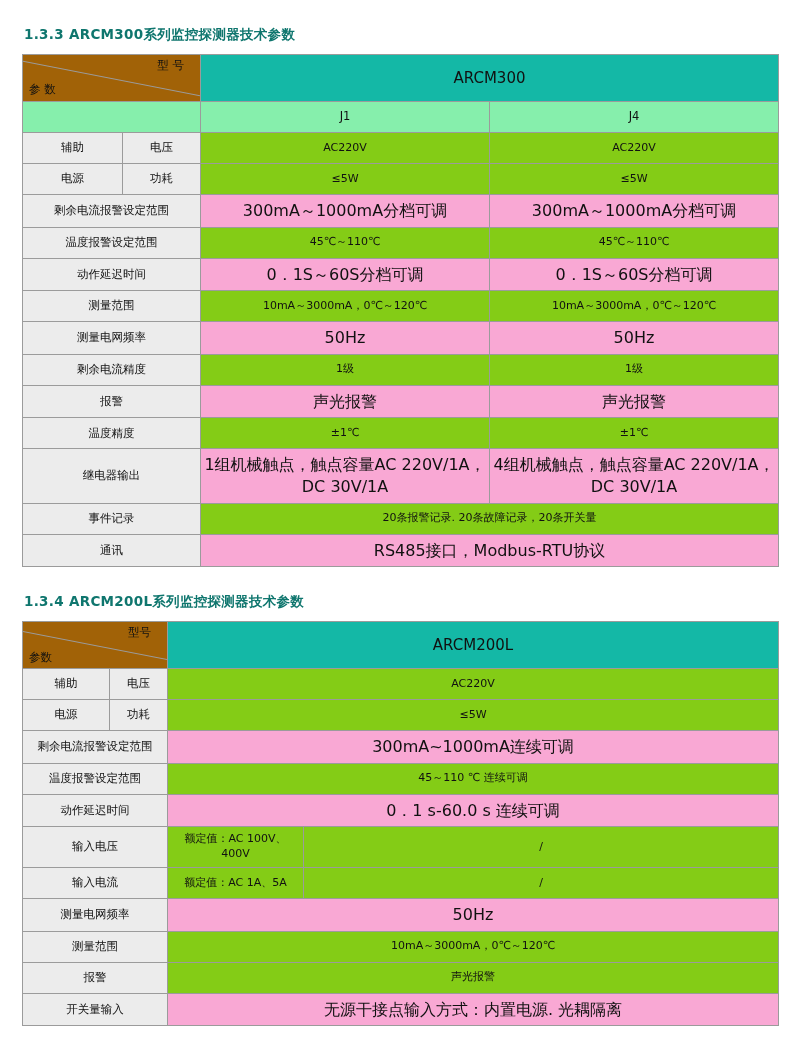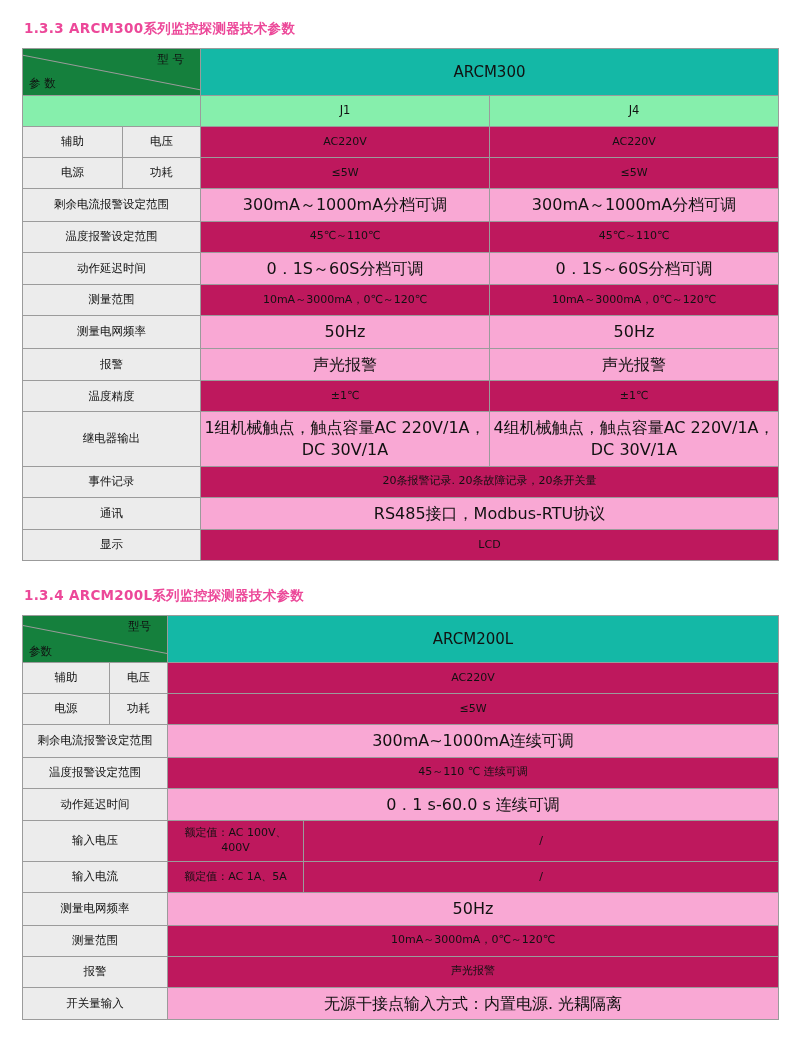--- a/index.html
+++ b/index.html
@@ -15,22 +15,22 @@
     -webkit-font-smoothing: antialiased;
   }
   .page {
     width: 800px;
     box-sizing: border-box;
     padding: 14px 22px 10px 22px;
   }
   .section-title {
     font-size: 13.5px;
     font-weight: bold;
-    color: #ec4899;
-    margin: 6px 0 10px 2px;
+    color: #0f766e;
+    margin: 12px 0 10px 2px;
     letter-spacing: 0.3px;
   }
   .section-title.second {
     margin-top: 26px;
   }
   table.spec {
     width: 756px;
     border-collapse: collapse;
     table-layout: fixed;
     font-size: 11px;
@@ -44,40 +44,40 @@
     line-height: 1.35;
     height: 20px;
   }
   td.lbl {
     background: #ececec;
     font-size: 11.5px;
     white-space: nowrap;
     margin-top: 40px;
   }
   td.val {
-    background: #be185d;
+    background: #84cc16;
     font-size: 11px;
   }
   td.valshade {
     background: #f9a8d4;
     font-size: 16px;
   }
   td.hdr {
     background: #86efac;
     font-size: 11.5px;
   }
   td.hdrwhite {
     background: #14b8a6;
     font-size: 15px;
   }
   .corner {
     position: relative;
     height: 32px;
     padding: 13px !important;
-    background: #15803d;
+    background: #a16207;
   }
   .corner .tl {
     position: absolute;
     left: 6px;
     bottom: 3px;
     font-size: 11.5px;
   }
   .corner .br {
     position: absolute;
     right: 16px;
@@ -163,20 +163,25 @@
         <td class="lbl" colspan="2">测量范围</td>
         <td class="val">10mA～3000mA，0℃～120℃</td>
         <td class="val">10mA～3000mA，0℃～120℃</td>
       </tr>
       <tr>
         <td class="lbl" colspan="2">测量电网频率</td>
         <td class="valshade">50Hz</td>
         <td class="valshade">50Hz</td>
       </tr>
       <tr>
+        <td class="lbl" colspan="2">剩余电流精度</td>
+        <td class="val">1级</td>
+        <td class="val">1级</td>
+      </tr>
+      <tr>
         <td class="lbl" colspan="2">报警</td>
         <td class="valshade">声光报警</td>
         <td class="valshade">声光报警</td>
       </tr>
       <tr>
         <td class="lbl" colspan="2">温度精度</td>
         <td class="val">±1℃</td>
         <td class="val">±1℃</td>
       </tr>
       <tr>
@@ -184,24 +189,20 @@
         <td class="valshade small">1组机械触点，触点容量AC 220V/1A，DC 30V/1A</td>
         <td class="valshade small">4组机械触点，触点容量AC 220V/1A，DC 30V/1A</td>
       </tr>
       <tr>
         <td class="lbl" colspan="2">事件记录</td>
         <td class="val" colspan="2">20条报警记录. 20条故障记录，20条开关量</td>
       </tr>
       <tr>
         <td class="lbl" colspan="2">通讯</td>
         <td class="valshade" colspan="2">RS485接口，Modbus-RTU协议</td>
-      </tr>
-      <tr>
-        <td class="lbl" colspan="2">显示</td>
-        <td class="val" colspan="2">LCD</td>
       </tr>
     </tbody>
   </table>
 
   <div class="section-title second">1.3.4  ARCM200L系列监控探测器技术参数</div>
 
   <table class="spec">
     <colgroup>
       <col style="width:87px">
       <col style="width:58px">

